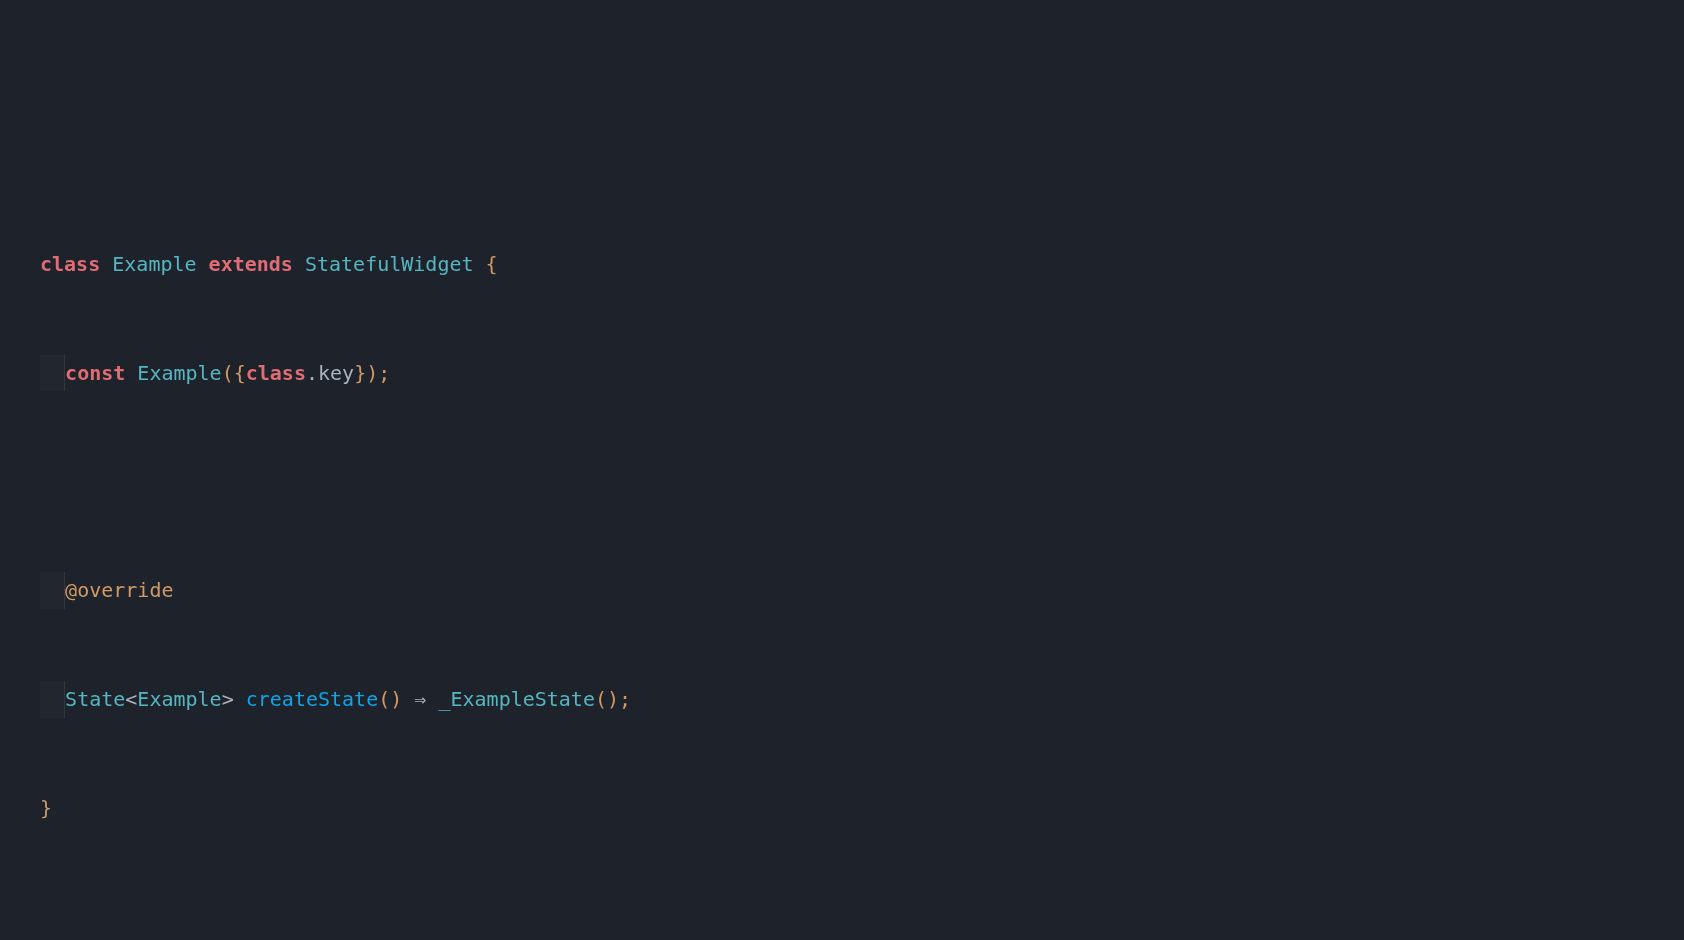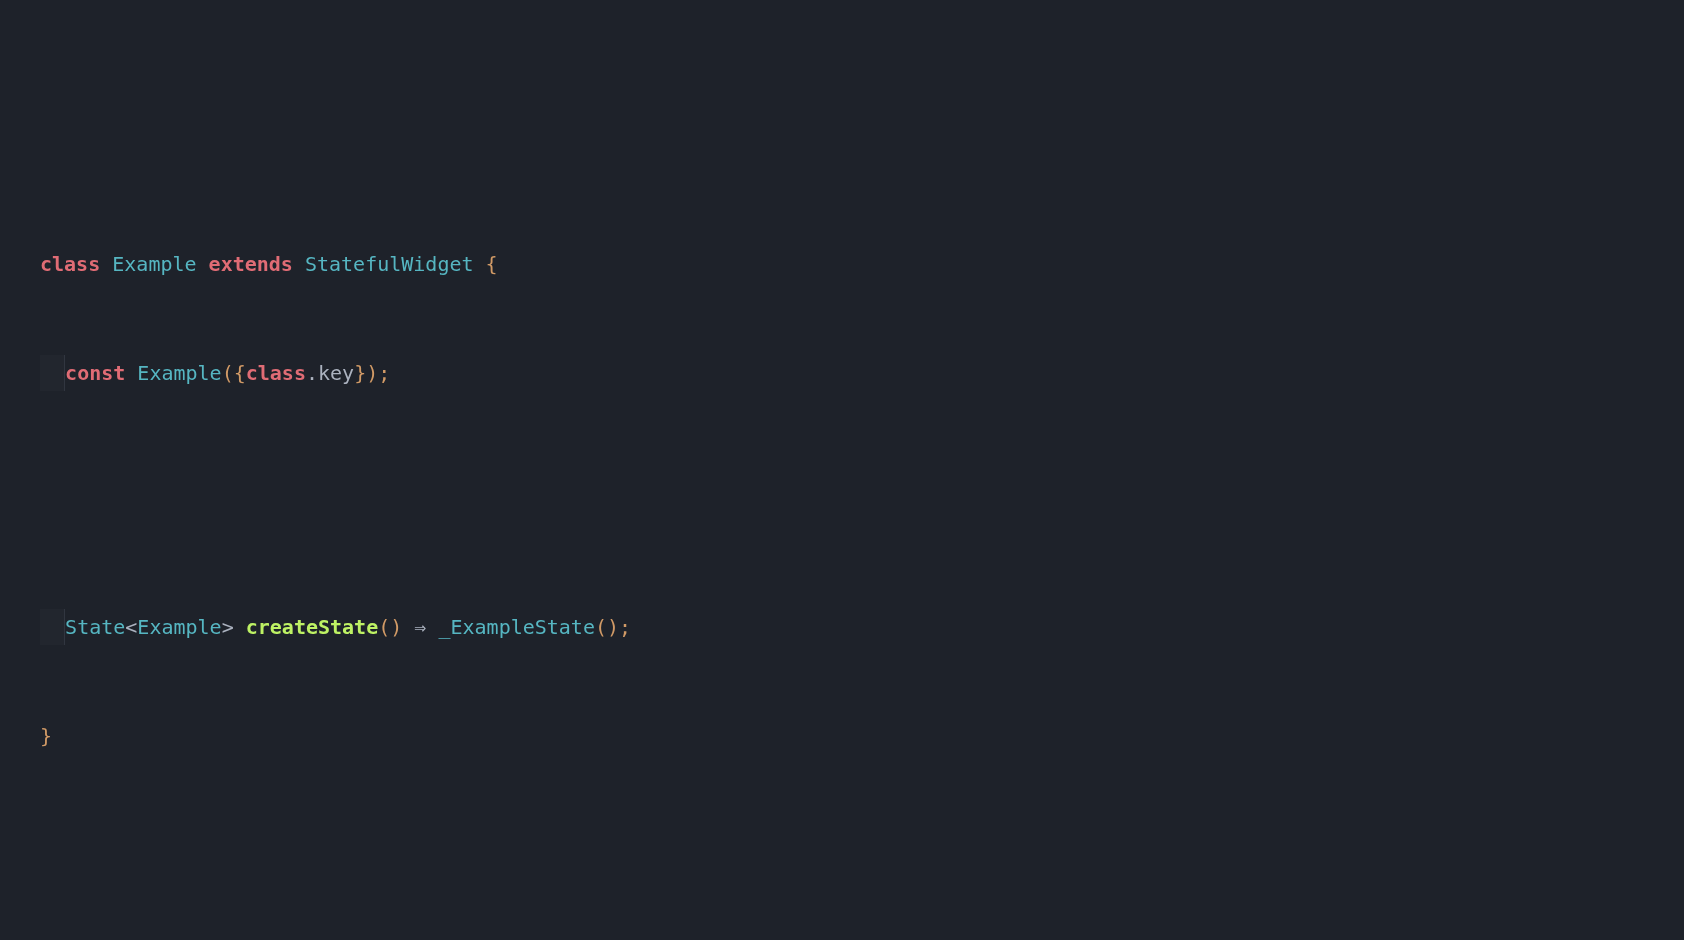--- a/index.html
+++ b/index.html
@@ -17,21 +17,21 @@
     position: relative;
   }
   .line {
     padding-left: 40px;
     height: 36.3px;
     position: relative;
   }
   .kw-red { color: #e06c75; font-weight: bold; }
   .kw-teal { color: #56b6c2; }
   .kw-orange { color: #d19a66; }
-  .kw-blue { color: #bef264; font-weight: bold; }
+  .kw-blue { color: #0ea5e9; }
   .kw-white { color: #abb2bf; }
   .indent {
     display: inline-block;
     background: rgba(255,255,255,0.018);
     border-right: 1px solid rgba(95,105,120,0.25);
   }
   .line > * { position: relative; z-index: 1; }
 </style>
 </head>
 <body>
@@ -39,20 +39,21 @@
 
 
 <div>
 
 <div class="line"><span class="kw-red">class</span> <span class="kw-teal">Example</span> <span class="kw-red">extends</span> <span class="kw-teal">StatefulWidget</span><span class="kw-orange"> {</span></div>
 
 <div class="line"><span class="indent">  </span><span class="kw-red">const</span> <span class="kw-teal">Example</span><span class="kw-orange">({</span><span class="kw-red">class</span><span class="kw-white">.</span><span class="kw-white">key</span><span class="kw-orange">});</span></div>
 
 <div class="line"></div>
 
+<div class="line"><span class="indent">  </span><span class="kw-orange">@override</span></div>
 
 <div class="line"><span class="indent">  </span><span class="kw-teal">State</span><span class="kw-white">&lt;</span><span class="kw-teal">Example</span><span class="kw-white">&gt; </span><span class="kw-blue">createState</span><span class="kw-orange">() </span><span class="kw-white">⇒</span><span> </span><span class="kw-teal">_ExampleState</span><span class="kw-orange">();</span></div>
 
 <div class="line"><span class="kw-orange">}</span></div>
 
 <div class="line"></div>
 
 
 
 

